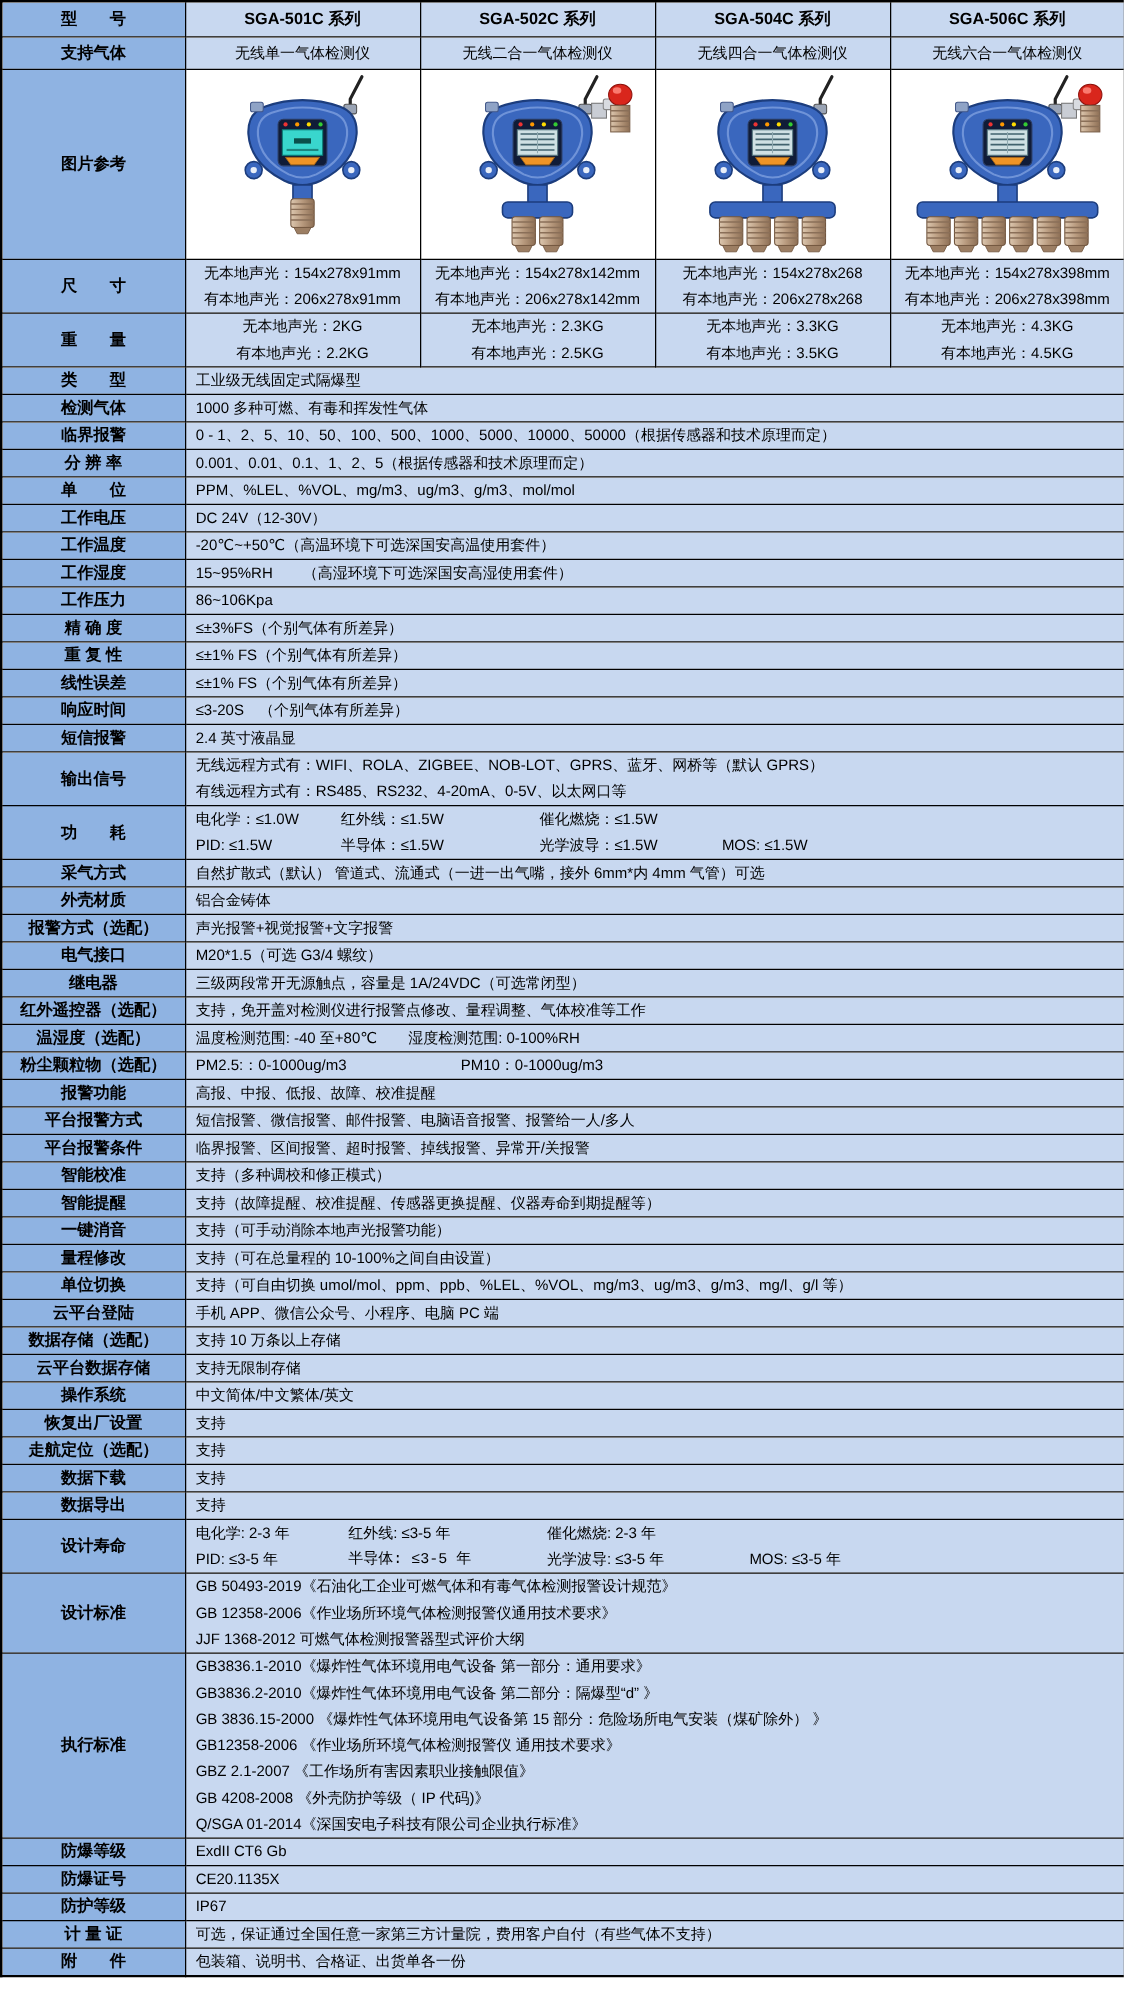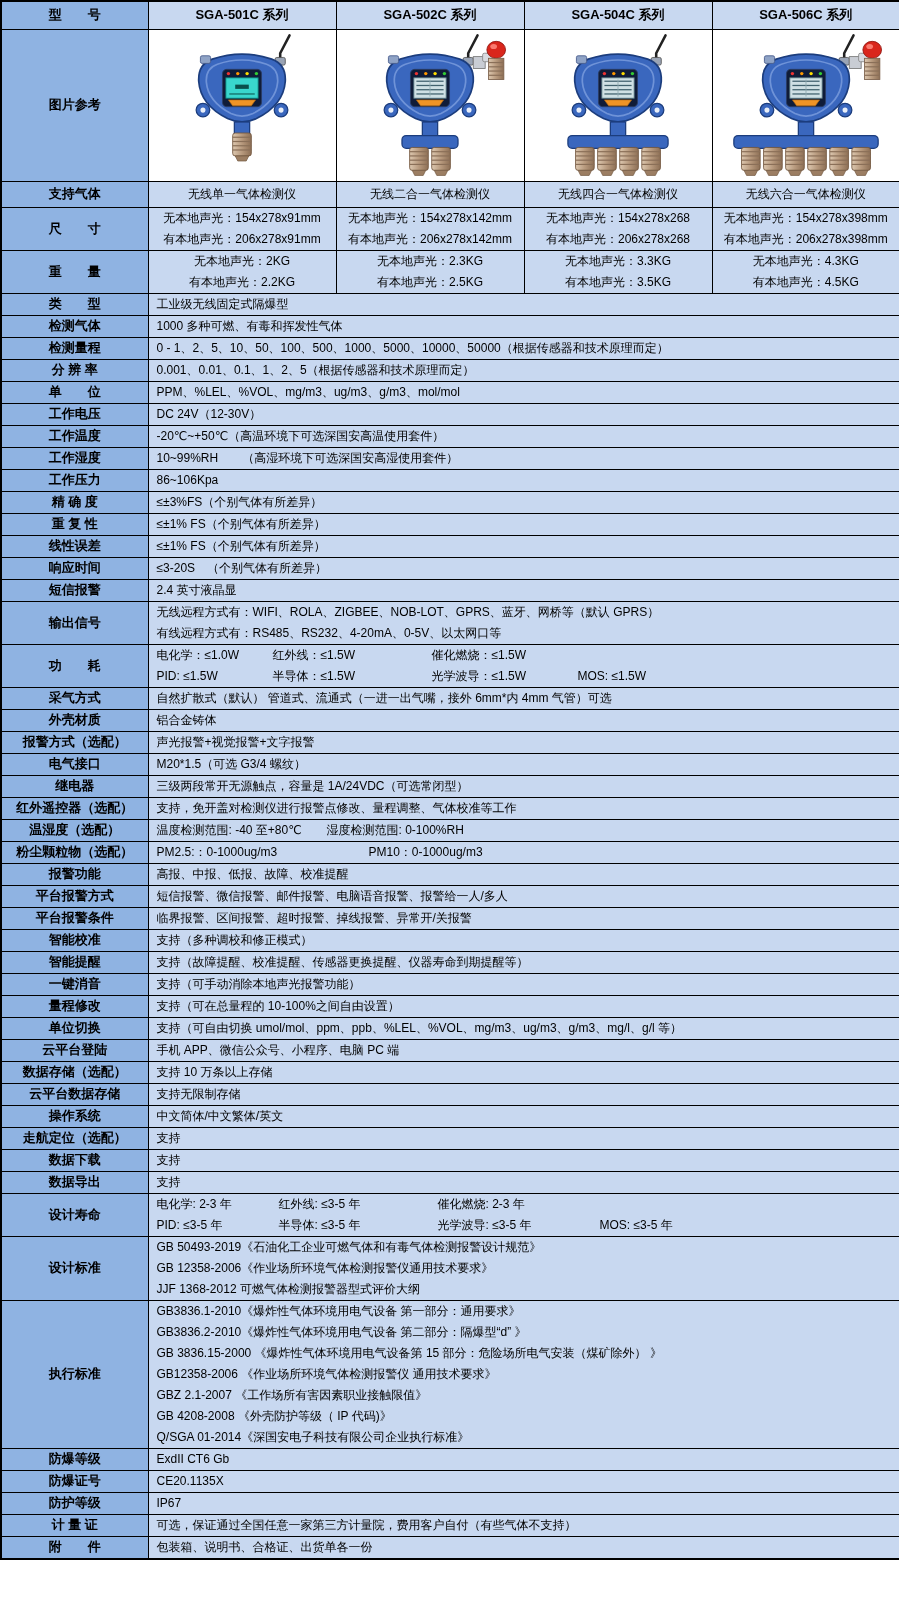--- a/index.html
+++ b/index.html
@@ -32,20 +32,27 @@
     <col style="width:188px">
       <col style="width:188px">
   </colgroup>
   <tbody id="spec-tbody">
       <tr style="height: 28px;">
         <td class="label">型　　号</td>
         <td class="value center" style="font-weight: bold; font-size: 13px;">SGA-501C 系列</td>
         <td class="value center" style="font-weight: bold; font-size: 13px; margin-left: 28px;">SGA-502C 系列</td>
         <td class="value center" style="font-weight: bold; font-size: 13px;">SGA-504C 系列</td>
         <td class="value center" style="font-weight: bold; font-size: 13px;">SGA-506C 系列</td>
+      </tr>
+      <tr style="height: 26px;">
+        <td class="label">支持气体</td>
+        <td class="value center">无线单一气体检测仪</td>
+        <td class="value center">无线二合一气体检测仪</td>
+        <td class="value center">无线四合一气体检测仪</td>
+        <td class="value center">无线六合一气体检测仪</td>
       </tr>
       <tr style="height: 152px;">
         <td class="label">图片参考</td>
         <td class="img-cell">
           <svg class="device" width="176" height="146" viewBox="0 0 190 172">
             <defs>
               <linearGradient id="brass0" x1="0" y1="0" x2="1" y2="0">
                 <stop offset="0" stop-color="#DCC7AF"></stop>
                 <stop offset="0.5" stop-color="#B7997D"></stop>
                 <stop offset="1" stop-color="#8D6F55"></stop>
@@ -264,27 +271,20 @@
             <path d="M126,163 L142,163 L139,169 L129,169 Z" fill="#9C7E63" stroke="#71563F" stroke-width="0.8"></path>
             <rect x="149" y="136" width="22" height="27" rx="3" fill="url(#brass3)" stroke="#71563F" stroke-width="1"></rect>
             <line x1="149" y1="141" x2="171" y2="141" stroke="#8A6F58" stroke-width="1.4"></line>
             <line x1="149" y1="146" x2="171" y2="146" stroke="#8A6F58" stroke-width="1.4"></line>
             <line x1="149" y1="151" x2="171" y2="151" stroke="#8A6F58" stroke-width="1.4"></line>
             <line x1="149" y1="156" x2="171" y2="156" stroke="#8A6F58" stroke-width="1.4"></line>
             <path d="M152,163 L168,163 L165,169 L155,169 Z" fill="#9C7E63" stroke="#71563F" stroke-width="0.8"></path>
           </svg>
         </td>
       </tr>
-      <tr style="height: 26px;">
-        <td class="label">支持气体</td>
-        <td class="value center">无线单一气体检测仪</td>
-        <td class="value center">无线二合一气体检测仪</td>
-        <td class="value center">无线四合一气体检测仪</td>
-        <td class="value center">无线六合一气体检测仪</td>
-      </tr>
       <tr style="height: 42px;">
         <td class="label">尺　　寸</td>
         <td class="value center">
           <div class="line">无本地声光：154x278x91mm</div>
           <div class="line">有本地声光：206x278x91mm</div>
         </td>
         <td class="value center">
           <div class="line">无本地声光：154x278x142mm</div>
           <div class="line">有本地声光：206x278x142mm</div>
         </td>
@@ -322,21 +322,21 @@
           <div class="line">工业级无线固定式隔爆型</div>
         </td>
       </tr>
       <tr style="height: 21px;">
         <td class="label">检测气体</td>
         <td class="value" colspan="4">
           <div class="line">1000 多种可燃、有毒和挥发性气体</div>
         </td>
       </tr>
       <tr style="height: 21px;">
-        <td class="label">检测量程</td>
+        <td class="label">临界报警</td>
         <td class="value" colspan="4">
           <div class="line">0 - 1、2、5、10、50、100、500、1000、5000、10000、50000（根据传感器和技术原理而定）</div>
         </td>
       </tr>
       <tr style="height: 21px;">
         <td class="label">分 辨 率</td>
         <td class="value" colspan="4">
           <div class="line">0.001、0.01、0.1、1、2、5（根据传感器和技术原理而定）</div>
         </td>
       </tr>
@@ -354,21 +354,21 @@
       </tr>
       <tr style="height: 21px;">
         <td class="label">工作温度</td>
         <td class="value" colspan="4">
           <div class="line">-20℃~+50℃（高温环境下可选深国安高温使用套件）</div>
         </td>
       </tr>
       <tr style="height: 21px;">
         <td class="label">工作湿度</td>
         <td class="value" colspan="4">
-          <div class="line">10~99%RH　　（高湿环境下可选深国安高湿使用套件）</div>
+          <div class="line">15~95%RH　　（高湿环境下可选深国安高湿使用套件）</div>
         </td>
       </tr>
       <tr style="height: 21px;">
         <td class="label">工作压力</td>
         <td class="value" colspan="4">
           <div class="line">86~106Kpa</div>
         </td>
       </tr>
       <tr style="height: 21px;">
         <td class="label">精 确 度</td>
@@ -544,20 +544,26 @@
           <div class="line">支持无限制存储</div>
         </td>
       </tr>
       <tr style="height: 21px;">
         <td class="label">操作系统</td>
         <td class="value" colspan="4">
           <div class="line">中文简体/中文繁体/英文</div>
         </td>
       </tr>
       <tr style="height: 21px;">
+        <td class="label">恢复出厂设置</td>
+        <td class="value" colspan="4">
+          <div class="line">支持</div>
+        </td>
+      </tr>
+      <tr style="height: 21px;">
         <td class="label">走航定位（选配）</td>
         <td class="value" colspan="4">
           <div class="line">支持</div>
         </td>
       </tr>
       <tr style="height: 21px;">
         <td class="label">数据下载</td>
         <td class="value" colspan="4">
           <div class="line">支持</div>
         </td>
@@ -572,21 +578,21 @@
         <td class="label">设计寿命</td>
         <td class="value" colspan="4">
           <div class="seg-row">
             <span class="seg" style="width: 122px;">电化学: 2-3 年</span>
             <span class="seg" style="width: 159px;">红外线: ≤3-5 年</span>
             <span class="seg" style="width: 162px;">催化燃烧: 2-3 年</span>
             <span class="seg"></span>
           </div>
           <div class="seg-row">
             <span class="seg" style="width: 122px;">PID: ≤3-5 年</span>
-            <span class="seg" style="width: 159px;">半导体: ≤3-5 年</span>
+            <span class="seg" style="width: 159px; font-family: Liberation Mono, monospace;">半导体: ≤3-5 年</span>
             <span class="seg" style="width: 162px;">光学波导: ≤3-5 年</span>
             <span class="seg">MOS: ≤3-5 年</span>
           </div>
         </td>
       </tr>
       <tr style="height: 63px;">
         <td class="label">设计标准</td>
         <td class="value" colspan="4">
           <div class="line">GB 50493-2019《石油化工企业可燃气体和有毒气体检测报警设计规范》</div>
           <div class="line">GB 12358-2006《作业场所环境气体检测报警仪通用技术要求》</div>

